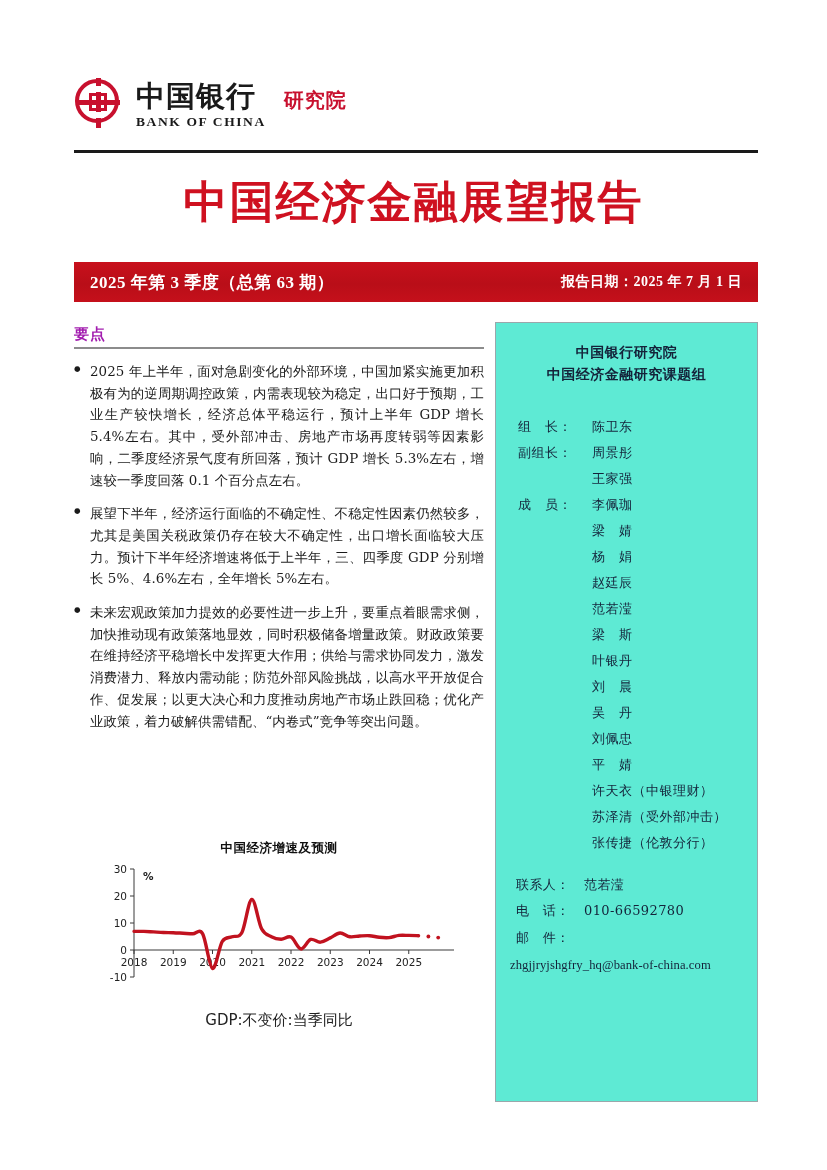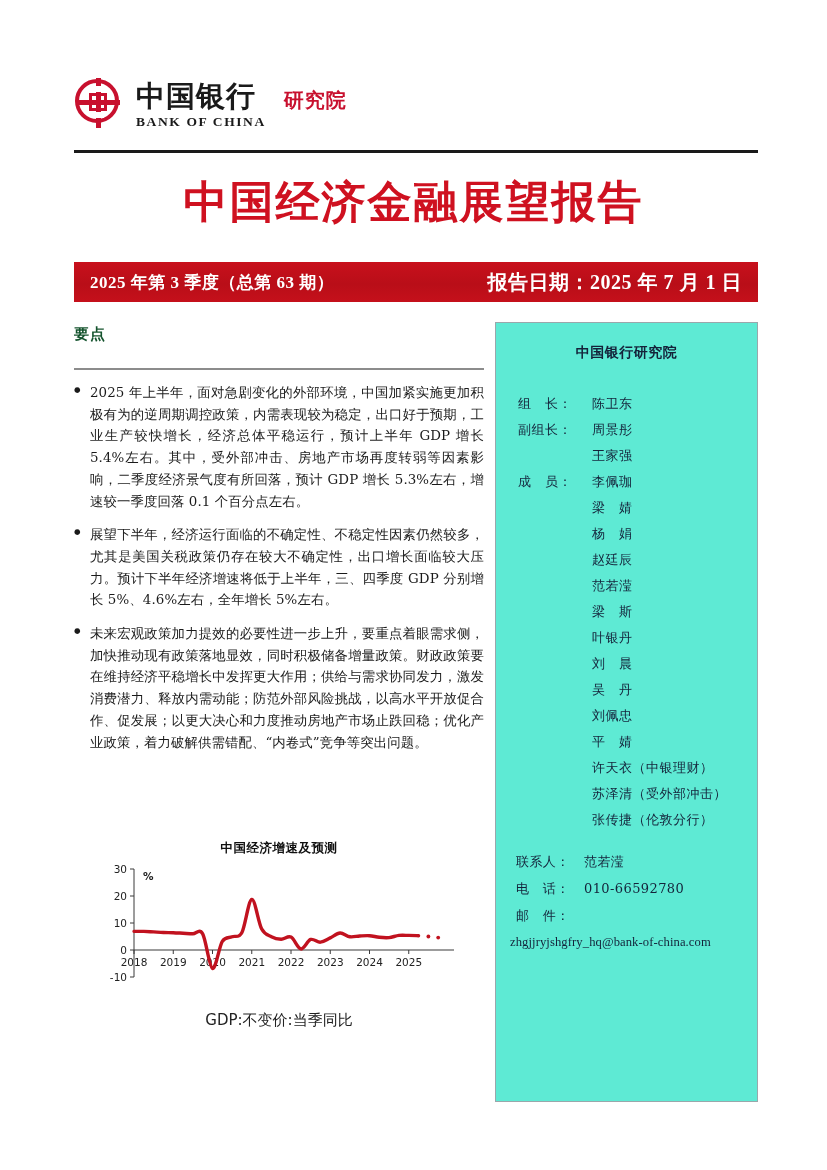--- a/index.html
+++ b/index.html
@@ -150,21 +150,21 @@
   }
   .banner-left {
     font-family: "Liberation Serif", serif;
     font-size: 17px;
     font-weight: 700;
     letter-spacing: 0.5px;
     white-space: nowrap;
   }
   .banner-right {
     font-family: "Liberation Serif", serif;
-    font-size: 20px;
+    font-size: 14px;
     font-weight: 700;
     letter-spacing: 0.5px;
     margin-left: auto;
     white-space: nowrap;
   }
 
   
   .body-area {
     position: absolute;
     left: 74px;
@@ -176,22 +176,22 @@
   .col-left {
     position: absolute;
     left: 0;
     top: 0;
     width: 410px;
   }
   .section-head {
     font-family: "DejaVu Serif", "Liberation Serif", serif;
     font-size: 15px;
     font-weight: 700;
-    color: #14532d;
-    padding-bottom: 24px;
+    color: #a21caf;
+    padding-bottom: 3px;
     letter-spacing: 1px;
   }
   .section-rule {
     width: 410px;
     height: 2px;
     background: #8c8c8c;
     margin-bottom: 12px;
   }
 
   ul.bullets {
@@ -407,20 +407,21 @@
               <circle cx="344.1875" cy="78.58" r="1.9" fill="#c1121f"></circle>
             </svg>
         </div>
         <div class="chart-caption">GDP:不变价:当季同比</div>
       </div>
     </div>
 
     <div class="col-right">
       <div class="panel-title">
         <div>中国银行研究院</div>
+        <div>中国经济金融研究课题组</div>
       </div>
 
       <div class="roster" id="roster">
           <div class="roster-row">
             <span class="roster-label">组　长：</span>
             <span class="roster-name">陈卫东</span>
           </div>
           <div class="roster-row">
             <span class="roster-label">副组长：</span>
             <span class="roster-name">周景彤</span>

